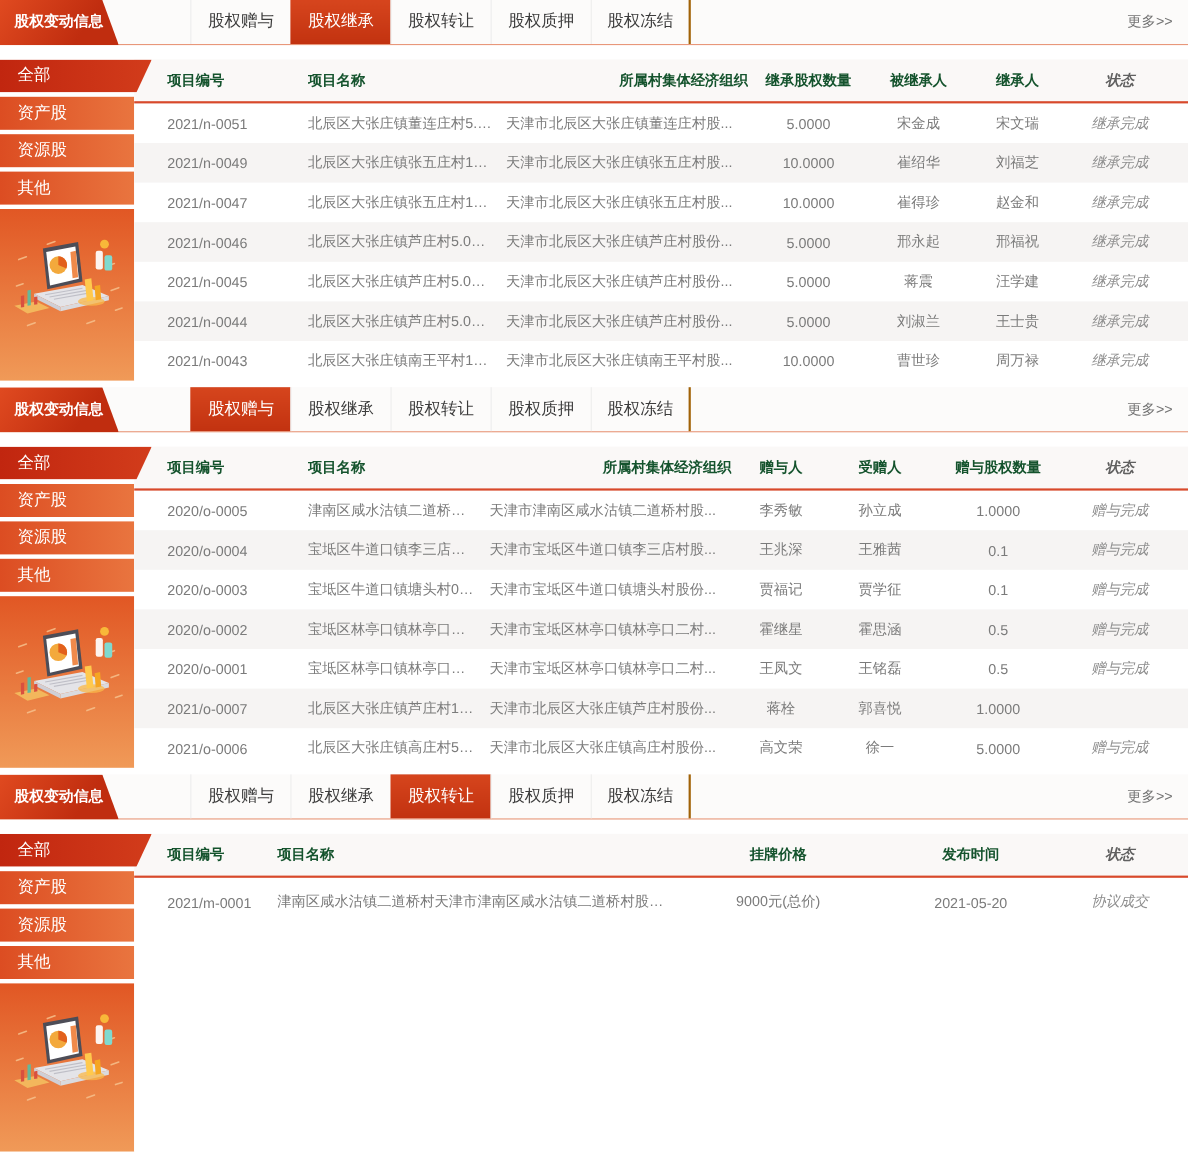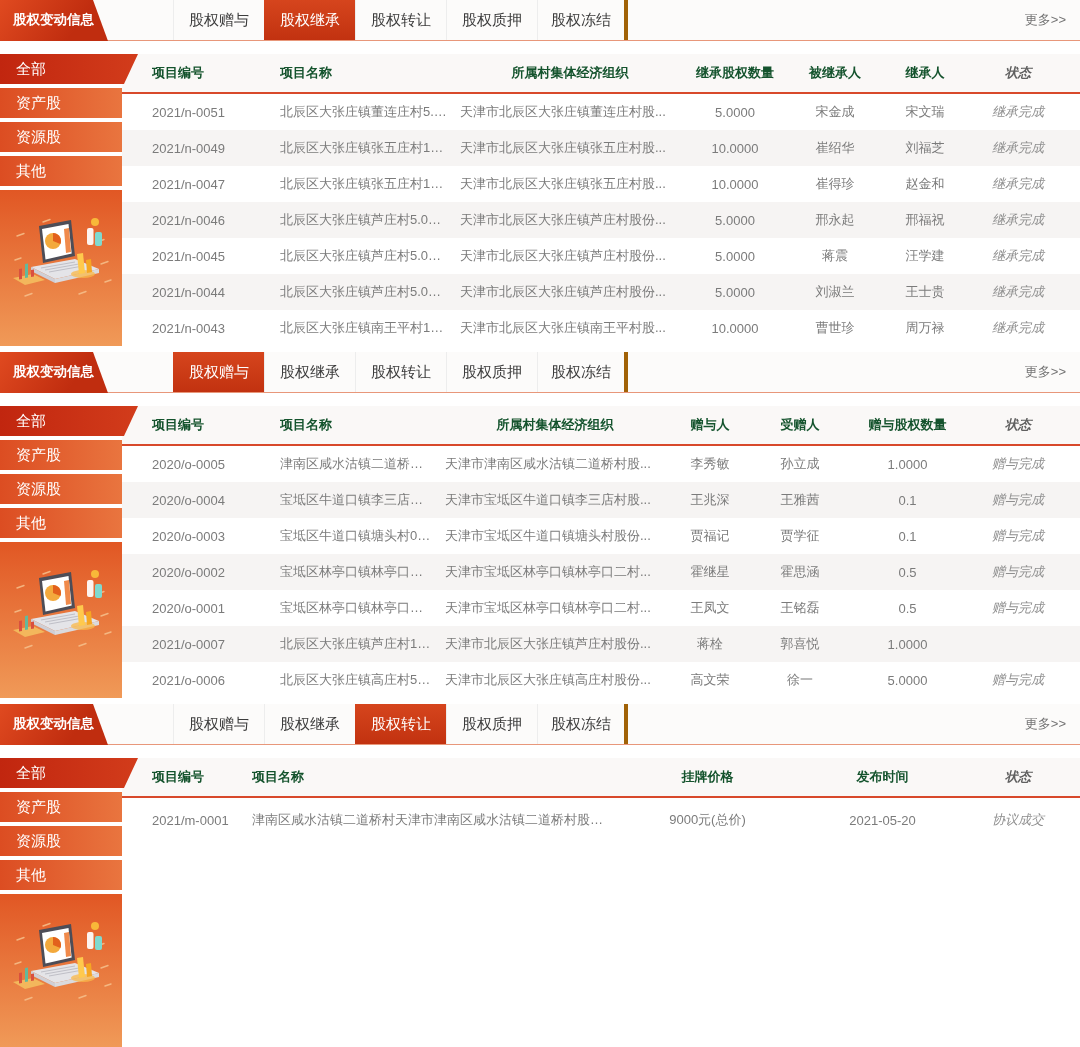--- a/index.html
+++ b/index.html
@@ -10,21 +10,21 @@
 
   
   .bar { position:relative; height:41px; background:#fcfbfa; border-bottom:1px solid #e8977a; }
   .ribbon { position:absolute; left:0; top:0; height:41px; width:108px;
     clip-path:polygon(0 0, calc(100% - 15px) 0, 100% 100%, 0 100%);
     background:linear-gradient(125deg,#e04a20 0%,#c02d0f 70%);
     color:#fff; font-weight:bold; font-size:13.5px; line-height:40px; padding-left:13px; }
   .tabs { display:flex; margin-left:173px; height:40px; }
   .tab { width:91px; text-align:center; line-height:40px; font-size:15px; color:#3c3c3c;
     border-left:1px solid #ededed; cursor:pointer; }
-  .tab:last-child { border-right:4px solid #a16207; }
+  .tab:last-child { border-right:2px solid #a16207; }
   .tab.active { background:linear-gradient(180deg,#d6451d,#c23210); color:#fff; border-color:transparent; }
   .more { position:absolute; right:14px; top:0; line-height:40px; font-size:13px; color:#737373; cursor:pointer; }
 
   
   .content { display:flex; margin-top:13px; align-items:stretch; }
   .s0 .content, .s1 .content { height:292px; }
   .s2 .content { height:289px; }
 
   .sidebar { width:122px; flex:none; display:flex; flex-direction:column; overflow:visible; }
   .side-item { width:122px; height:30px; line-height:30px; margin-bottom:4px; padding-left:16px;
@@ -42,21 +42,21 @@
   .trow { display:flex; align-items:center; height:36px; flex:none; padding:0 14px 0 30px;
     font-size:13px; color:#7b7b7b; cursor:pointer; }
   .trow:nth-child(even) { background:#f6f4f3; }
   .s2 .trow { height:44px; }
   .cell { white-space:nowrap; overflow:hidden; text-overflow:ellipsis; }
 
   .c-id { width:110px; flex:none; margin-right:18px; }
   .s2 .c-id { width:100px; margin-right:0; }
   .c-name { flex:1 1 auto; min-width:0; padding-right:12px; }
   .c-org { width:220px; flex:none; }
-  .hrow .c-org { text-align:center; }
+  .hrow .c-org { text-align:right; }
   .c-qty { width:110px; flex:none; text-align:center; }
   .s1 .c-qty { width:125px; }
   .c-person { width:90px; flex:none; text-align:center; }
   .c-status { width:96px; flex:none; text-align:center; color:#8e8e8e;font-style:italic; }
   .hcell.c-status { color:#606060; }
   .c-price { width:175px; flex:none; text-align:center; }
   .c-date { width:175px; flex:none; text-align:center; }
 </style>
 </head>
 <body>

